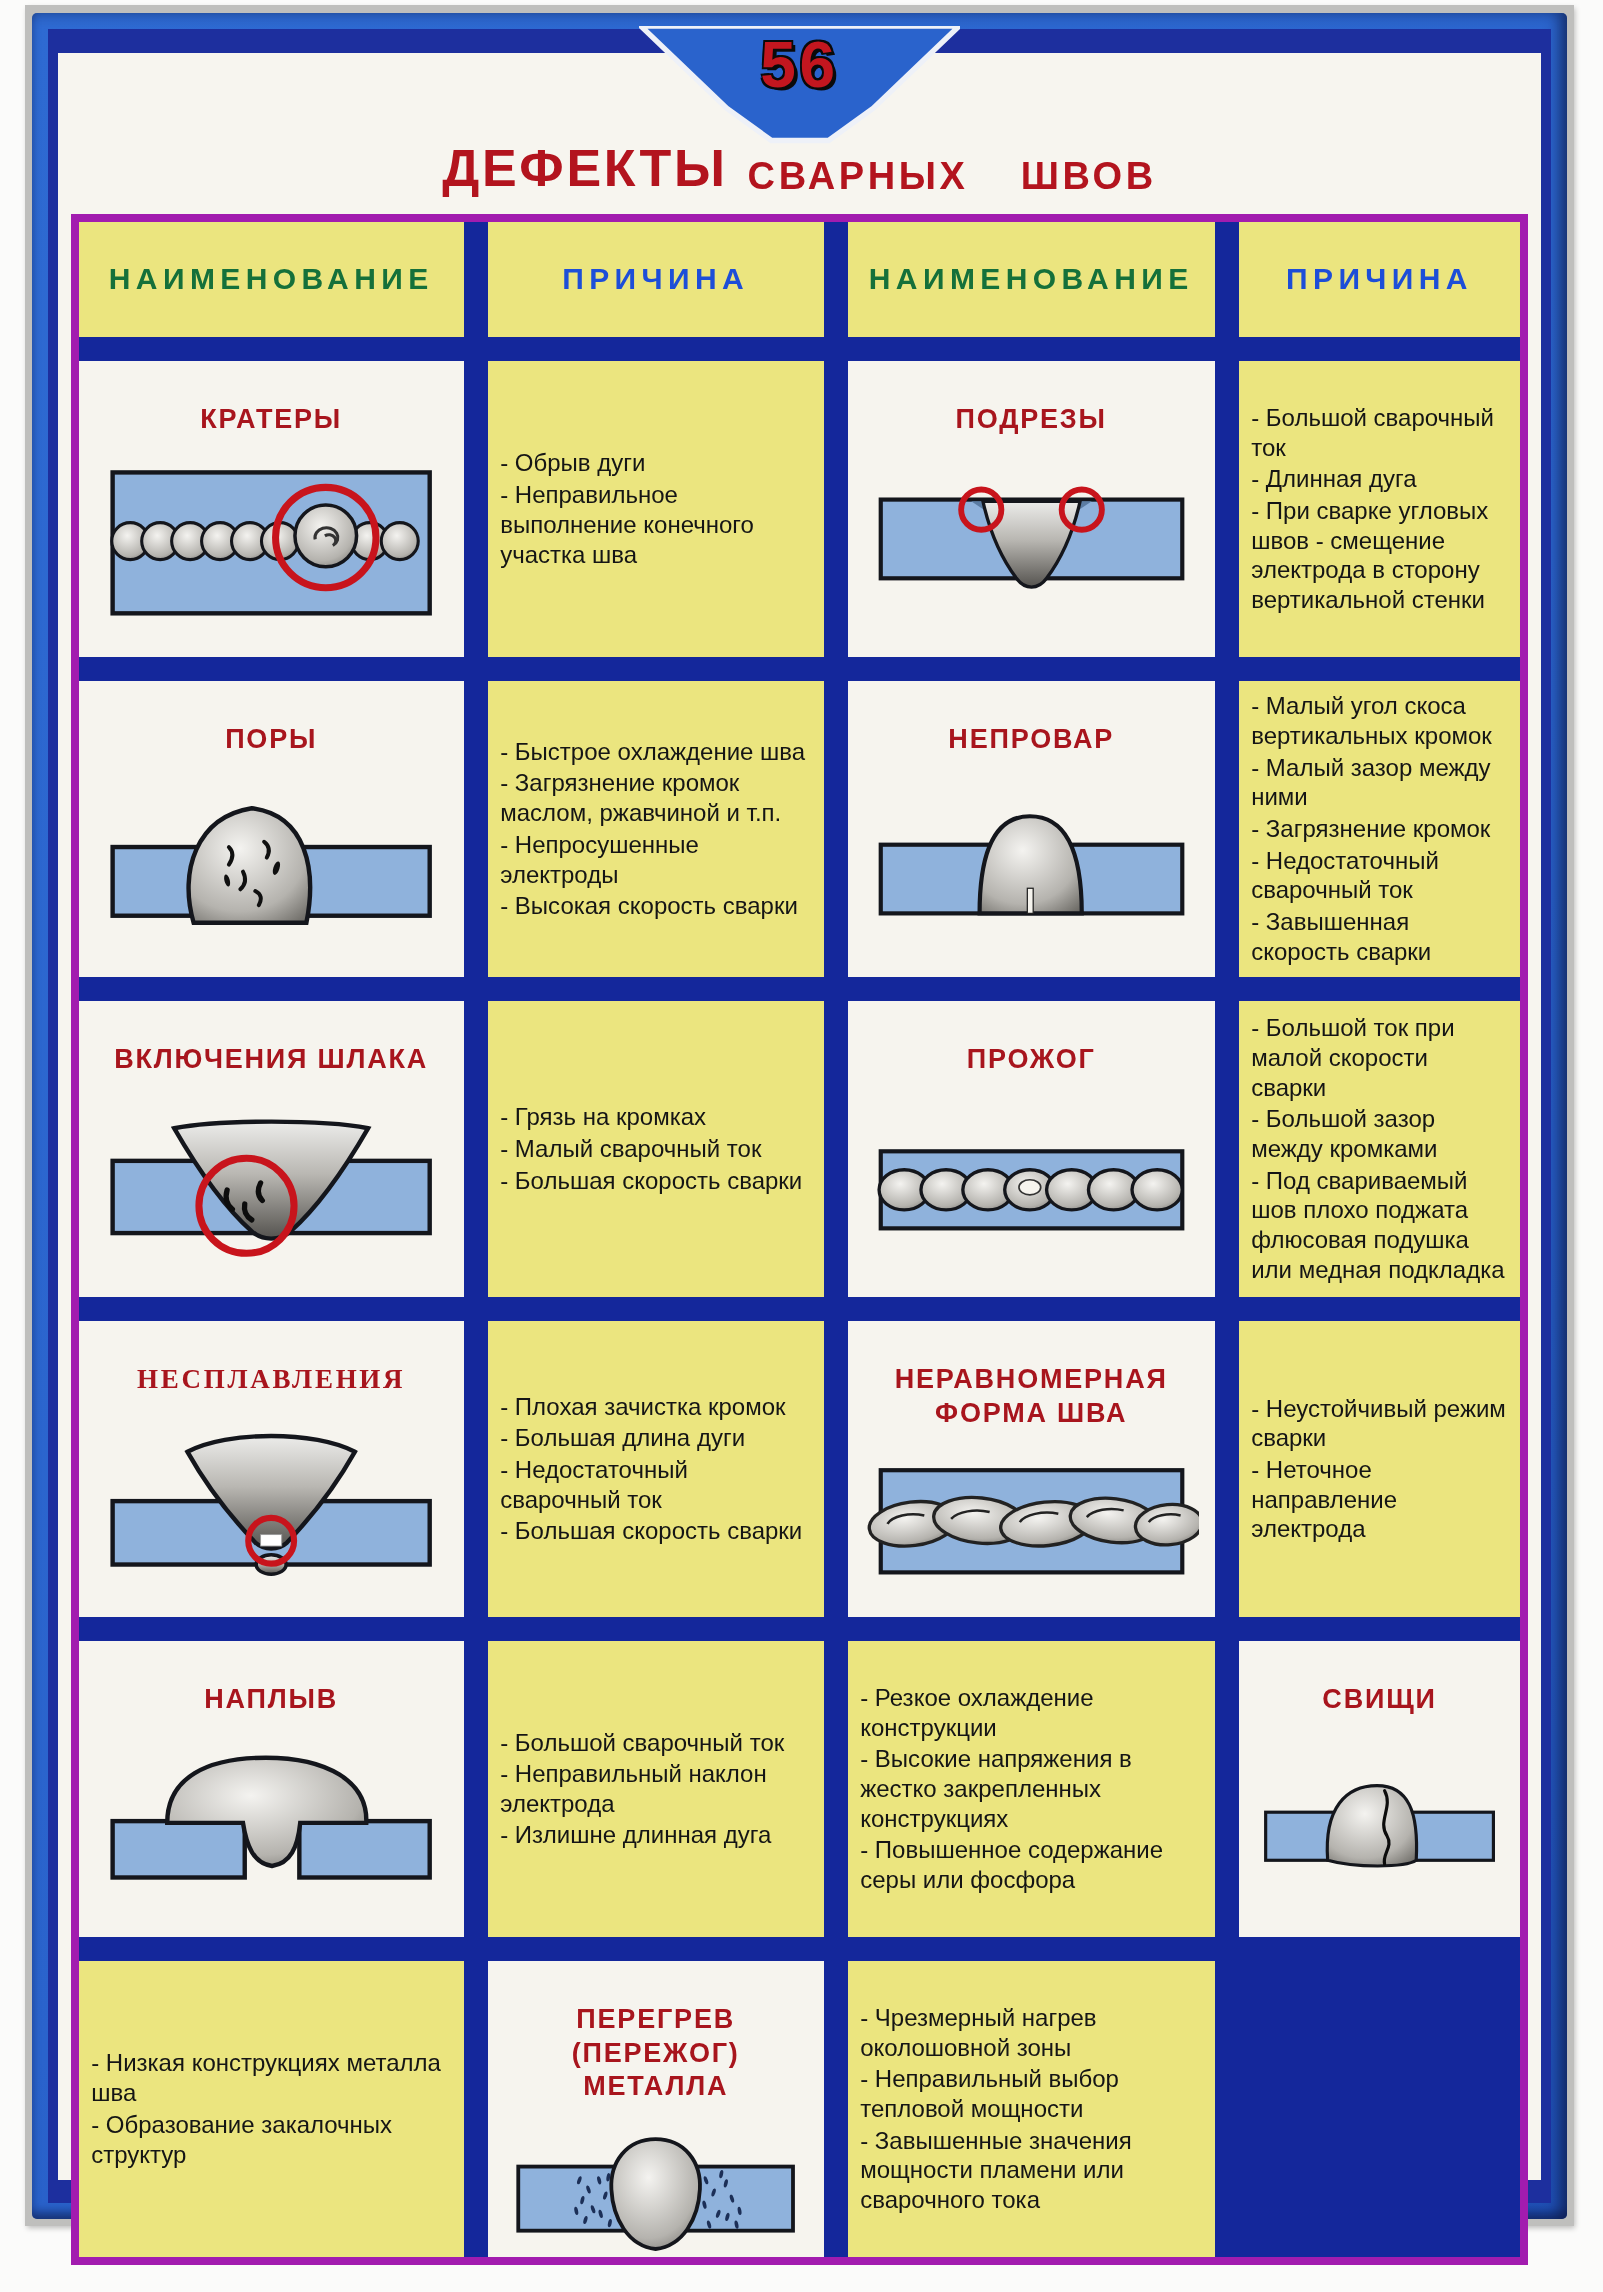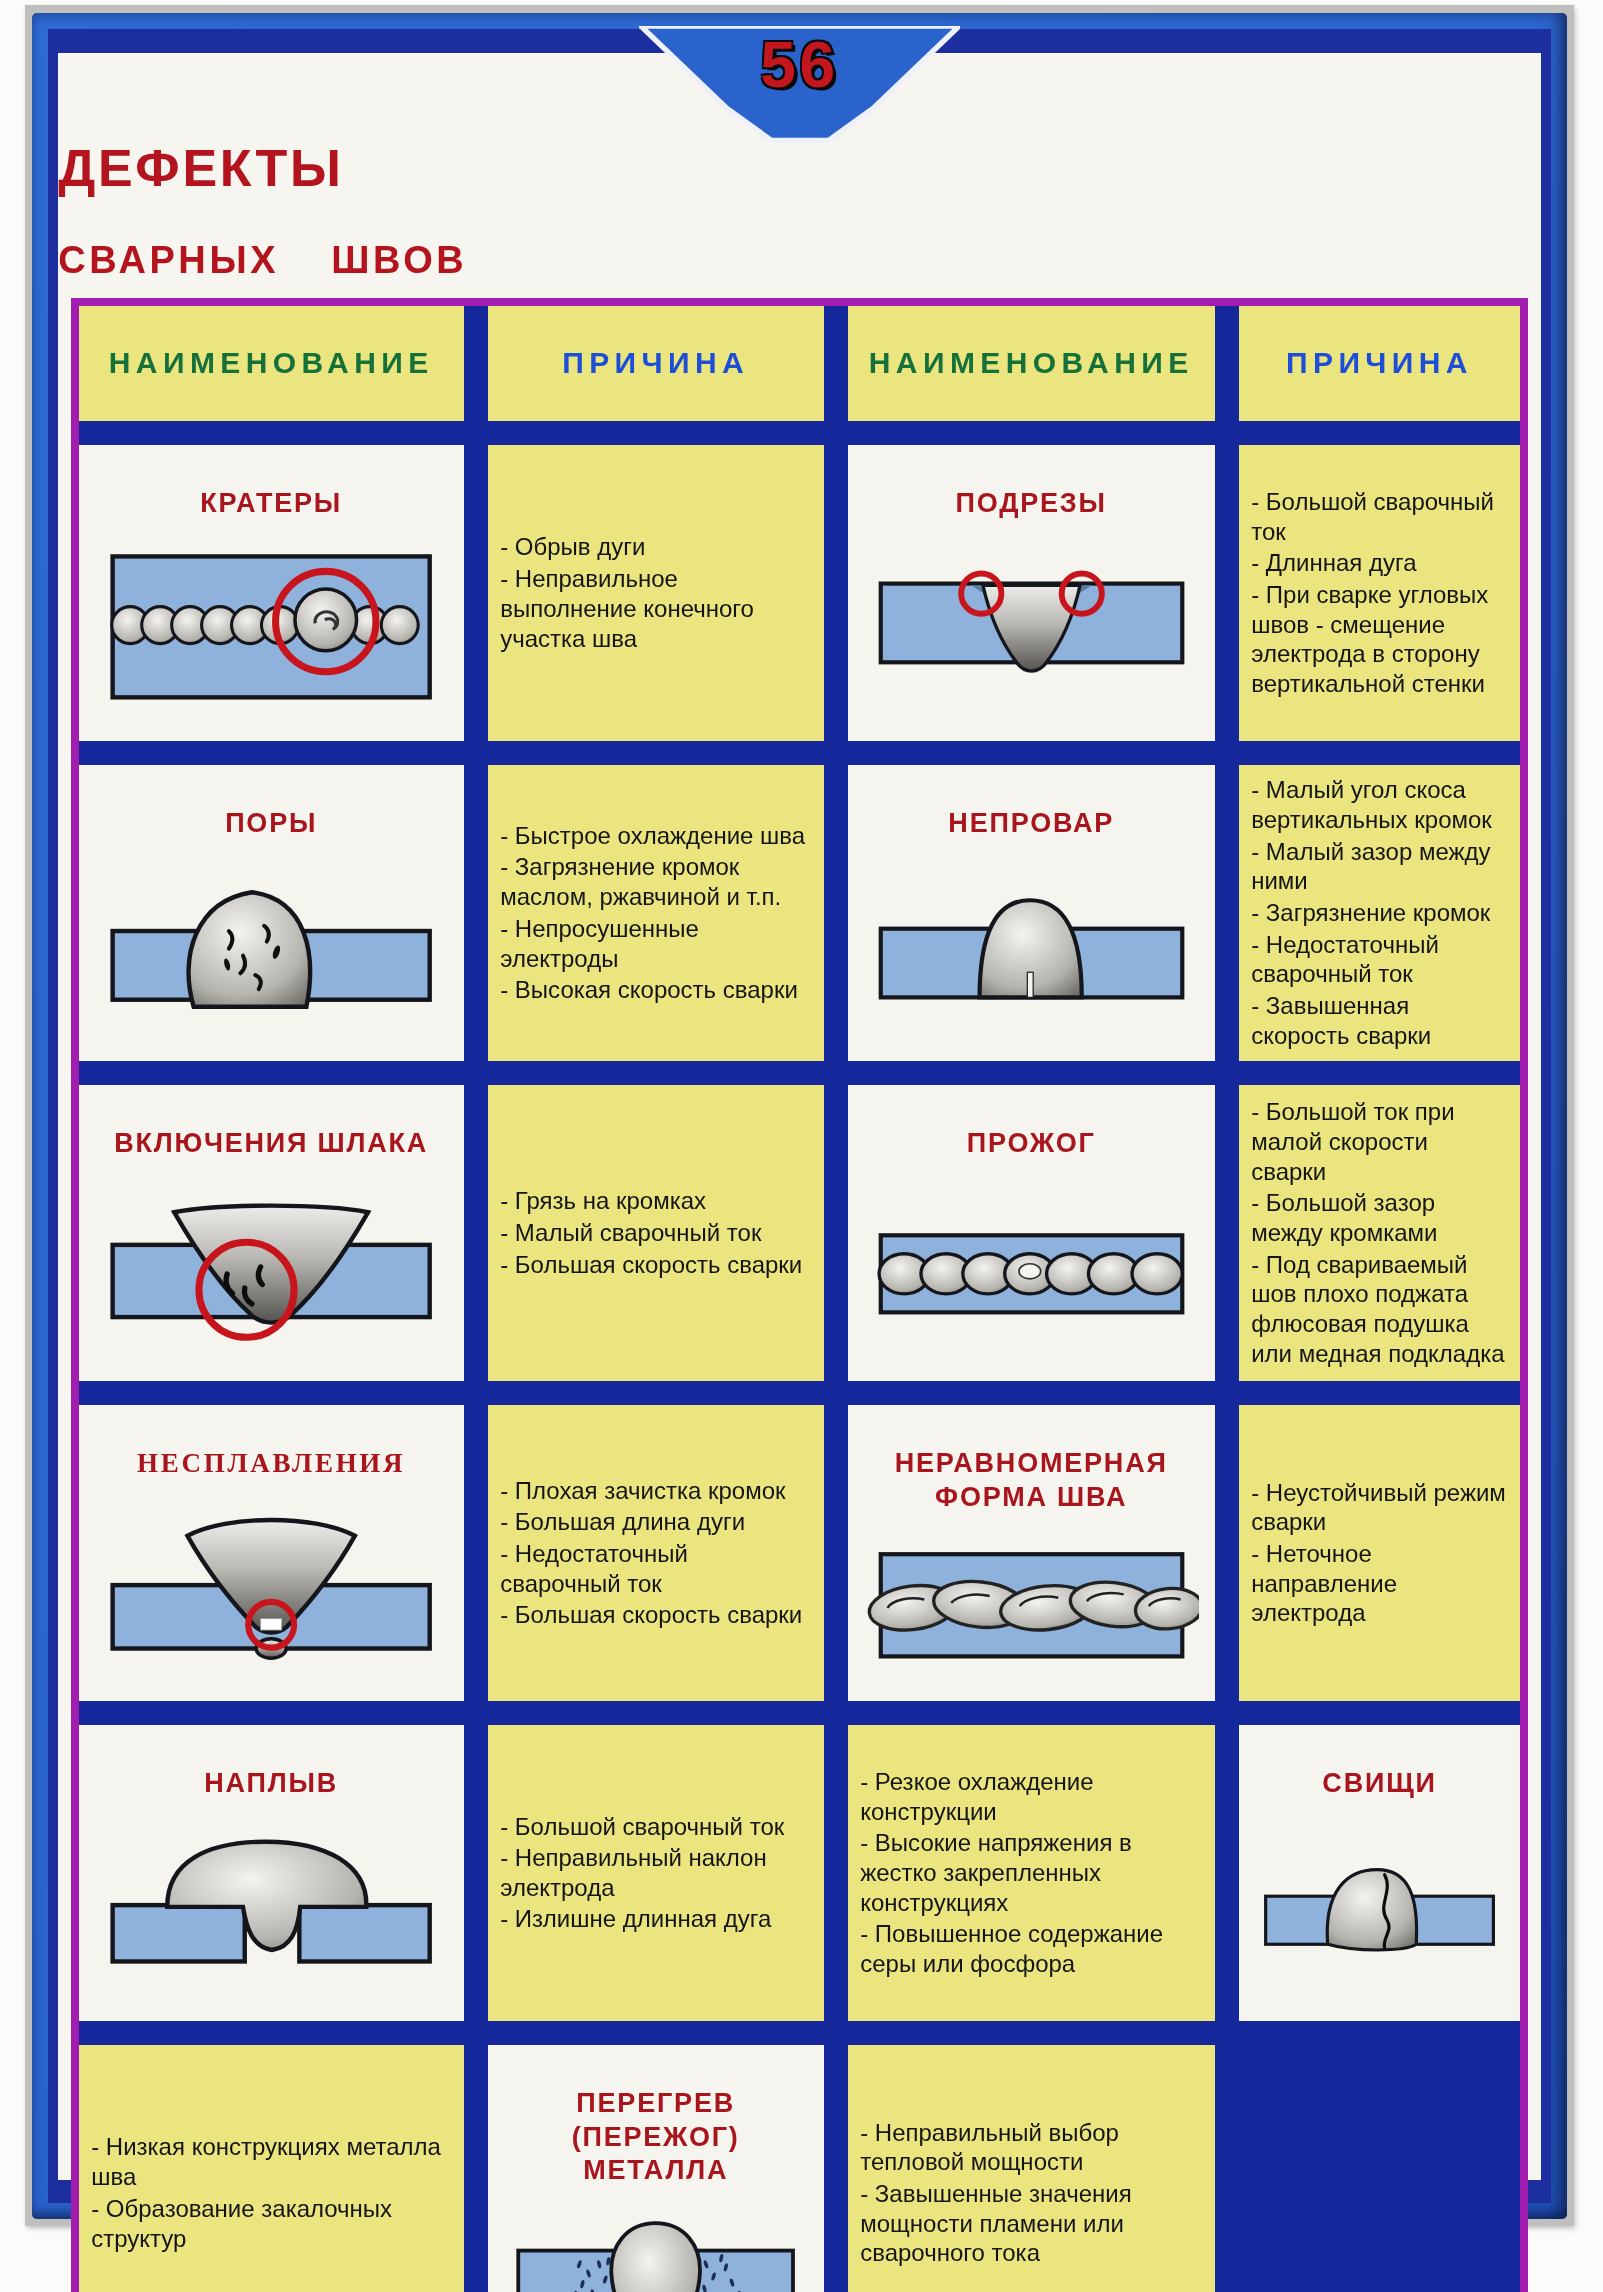--- a/index.html
+++ b/index.html
@@ -31,21 +31,21 @@
     position:absolute;top:-12.5px;left:50%;transform:translateX(-50%);
     width:322px;height:118px;z-index:3;
   }
   .page-num{
     position:absolute;top:1.8px;left:0;width:100%;
     text-align:center;font-size:64px;font-weight:800;
     color:#c3161f;letter-spacing:3.6px;
     text-shadow:3.6px 2.7px 0 #0a0a0a,-1.8px 1.8px 0 #0a0a0a,1.8px -1.8px 0 #0a0a0a,-1.8px -1.8px 0 #0a0a0a;
   }
   .title{
-    margin-top:85px;display:flex;justify-content:center;align-items:flex-start;gap:41px;flex-direction:column;
+    margin-top:85px;display:flex;justify-content:center;align-items:flex-end;gap:20px;
   }
   .title .t-main{font-size:52px;font-weight:800;color:#b3141e;letter-spacing:2.7px;}
   .title .t-rest{font-size:38px;font-weight:800;color:#b3141e;letter-spacing:3.6px;word-spacing:38px;}
   .table{
     margin:16px 12.5px 0;
     display:grid;
     grid-template-columns:385px 336px 367px 1fr;
     grid-template-rows:115px repeat(6,296px);
     gap:24px;
     background:#14279b;
@@ -379,20 +379,21 @@
               <ellipse cx="294" cy="148" rx="2.4" ry="5.5" transform="rotate(16 294 148)"></ellipse>
               <ellipse cx="306" cy="158" rx="2.4" ry="5.5" transform="rotate(-12 306 158)"></ellipse>
               <ellipse cx="286" cy="92" rx="2.4" ry="5.5" transform="rotate(12 286 92)"></ellipse>
               <ellipse cx="310" cy="140" rx="2.4" ry="5.5" transform="rotate(-10 310 140)"></ellipse>
             </g>
           </svg>
         </div>
       </div>
       <div class="cell cause-cell">
         <div>
+              <div class="cause-line">- Чрезмерный нагрев околошовной зоны</div>
               <div class="cause-line">- Неправильный выбор тепловой мощности</div>
               <div class="cause-line">- Завышенные значения мощности пламени или сварочного тока</div>
             </div>
       </div>
 
     </div>
   </div>
  </div>
 </div>
 

